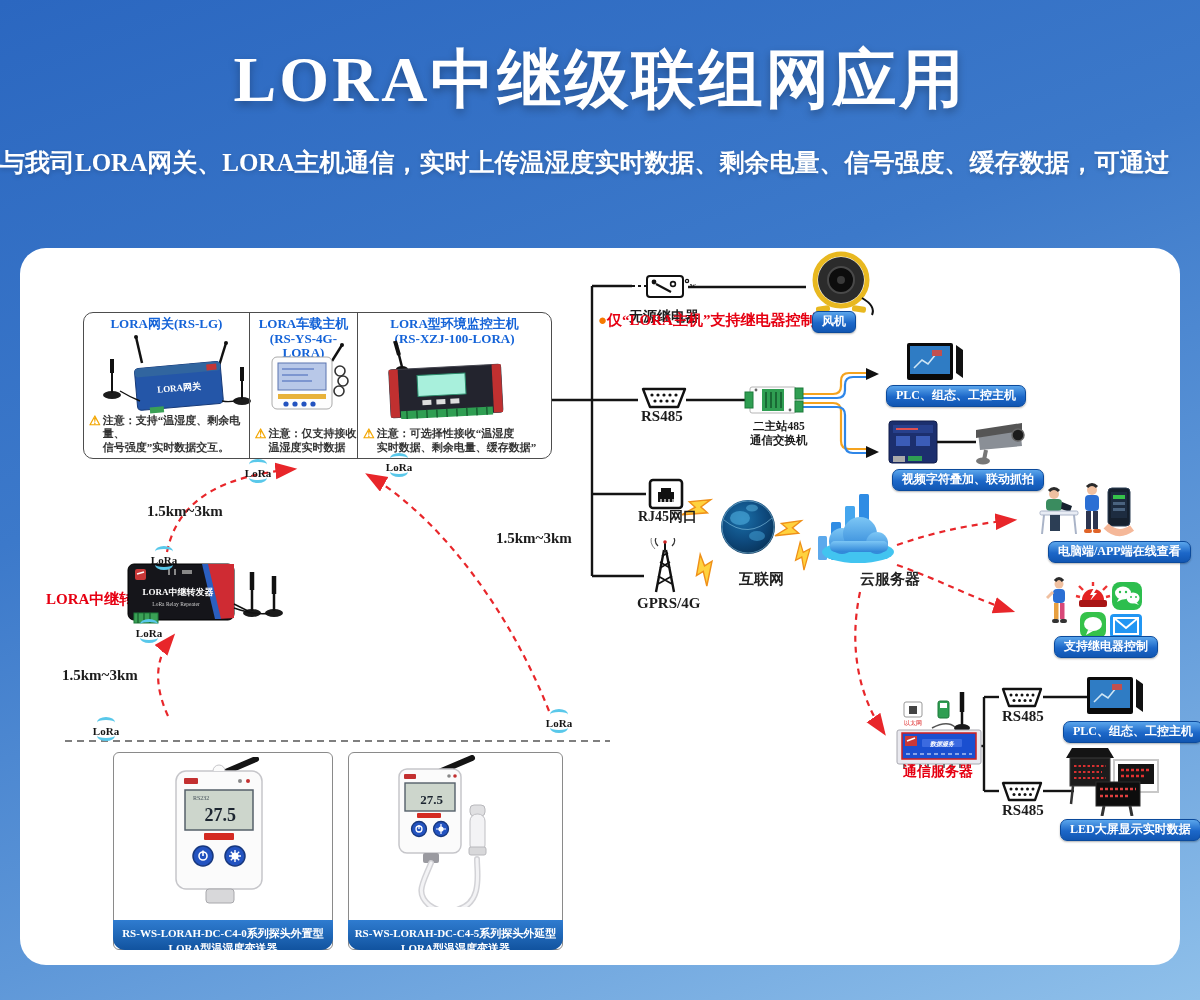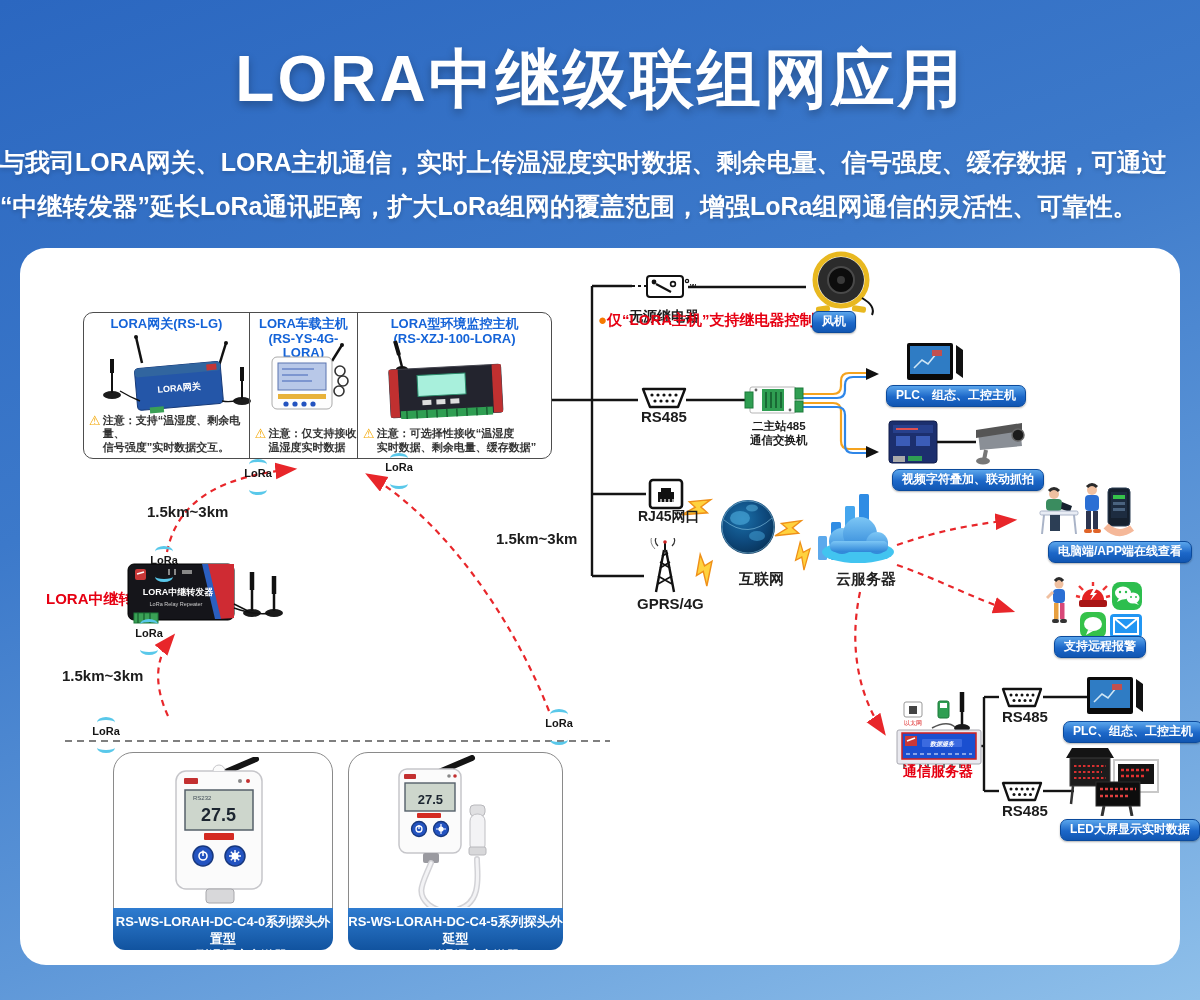--- a/index.html
+++ b/index.html
@@ -1,18 +1,18 @@
 <!DOCTYPE html>
 <html><head>
 <meta charset="utf-8">
 <style>
   html,body{margin:0;padding:0;}
   body{width:1200px;height:1000px;font-family:"Liberation Sans","DejaVu Sans",sans-serif;}
   .stage{position:relative;width:1200px;height:1000px;overflow:hidden;
-         background:linear-gradient(160deg,#2b67c0 0%,#3c79ca 38%,#5e97d8 68%,#8fc0ea 100%);}
+         background:linear-gradient(160deg,#2b67c0 0%,#3c79ca 38%,#5e97d8 68%,#8fc0ea 100%);font-family:Liberation Serif, serif;}
   .abs{position:absolute;}
   .title{position:absolute;left:0;top:36px;width:1200px;text-align:center;color:#fff;
          font-size:64px;font-weight:900;letter-spacing:3px;text-shadow:0 4px 8px rgba(0,0,0,.28);}
   .desc{position:absolute;width:984px;text-align:center;color:#fff;font-size:25px;font-weight:600;
         text-shadow:0 2px 4px rgba(0,0,0,.18);white-space:nowrap;}
   .desc b{font-weight:900;}
   .panel{position:absolute;left:20px;top:248px;width:1160px;height:717px;background:#fff;border-radius:26px;}
   .boxgroup{position:absolute;left:83px;top:312px;width:467px;height:145px;border:1.5px solid #4d4d4d;
             border-radius:10px;display:flex;background:#fff;}
   .cell{position:relative;height:100%;}
@@ -23,44 +23,43 @@
         font-size:11px;font-weight:600;color:#333;line-height:1.22;}
   .warn{color:#f3a600;font-size:13px;margin-right:2px;line-height:1;}
   .lbl{position:absolute;font-weight:bold;color:#1c1c1c;font-size:14px;white-space:nowrap;}
   .lbl-n{position:absolute;font-weight:600;color:#222;font-size:15px;white-space:nowrap;}
   .red{color:#e60012;}
   .dist{position:absolute;font-weight:bold;color:#1c1c1c;font-size:15px;white-space:nowrap;}
   .badge{position:absolute;height:20px;line-height:19px;padding:0 9px;border-radius:7px;
          background:linear-gradient(180deg,#5ba6ec,#1c67c8 55%,#1156b2);border:1px solid #0b4a9c;
          color:#fff;font-size:12px;font-weight:bold;text-align:center;white-space:nowrap;
          box-shadow:0 1px 2px rgba(0,0,0,.3);}
-  .lora{position:absolute;width:36px;height:28px;text-align:center;font-size:11px;font-weight:bold;
+  .lora{position:absolute;width:36px;height:16px;text-align:center;font-size:11px;font-weight:bold;
         color:#151515;line-height:20px;}
   .lora::before{content:"";position:absolute;left:9px;top:-4px;width:18px;height:8px;
         border-top:3px solid #59c8ea;border-radius:50%;}
   .lora::after{content:"";position:absolute;left:9px;bottom:-4px;width:18px;height:8px;
         border-bottom:3px solid #59c8ea;border-radius:50%;}
   .redline{position:absolute;font-size:15px;font-weight:bold;white-space:nowrap;}
   .redline .dot{color:#f57900;}
-  .card{position:absolute;background:#fff;border:1.3px solid #8a8a8a;border-radius:20px;}
-  .cardbar{position:absolute;left:-1.3px;bottom:-1.3px;right:-1.3px;height:42px;
+  .card{position:absolute;background:#fff;border:1.3px solid #8a8a8a;border-radius:6px;}
+  .cardbar{position:absolute;left:-1.3px;bottom:-1.3px;right:-1.3px;height:30px;
            background:linear-gradient(180deg,#2f7cd0,#11539f);border-radius:0 0 12px 12px;
-           color:#fff;font-size:13px;font-weight:bold;text-align:center;line-height:1.3;padding-top:6px;
+           color:#fff;font-size:11px;font-weight:bold;text-align:center;line-height:1.3;padding-top:6px;
            box-sizing:border-box;}
   svg{display:block;}
 </style>
 </head>
 <body>
 
 <div class="stage">
 
   <div class="title">LORA中继级联组网应用</div>
 
   <div class="desc" style="top:146px;"><span>与我司LORA网关、LORA主机通信，实时上传</span><b>温湿度实时数据、剩余电量、信号强度、缓存数据</b><span>，可通过</span></div>
-  <div class="desc" style="top:190px;"><b>“中继转发器”</b><span>延长LoRa通讯距离，扩大LoRa组网的覆盖范围，增强LoRa组网通信的灵活性、可靠性。</span></div>
 
   <div class="panel"></div>
 
   <svg class="abs" style="left:0;top:0;" width="1200" height="1000">
     <defs>
       <marker id="mR" markerWidth="11" markerHeight="9" refX="8.5" refY="3.8" orient="auto">
         <path d="M0,0 L10,3.8 L0,7.6 z" fill="#e8262a"></path>
       </marker>
       <path id="bolt" d="M9,0 L0,10 L5,10 L2,19 L13,7.5 L7.5,7.5 Z"></path>
       <radialGradient id="globeG" cx="40%" cy="35%" r="75%">
@@ -288,21 +287,21 @@
     <path d="M12,54 L20,12 M30,54 L22,12" stroke="#111" stroke-width="2.4" fill="none"></path>
     <path d="M14,46 L28,38 M14,38 L28,46 M16,30 L26,24 M16,24 L26,30 M18,18 L24,15" stroke="#111" stroke-width="1.6" fill="none"></path>
     <path d="M21,12 V4" stroke="#111" stroke-width="2"></path>
       <circle cx="21" cy="4" r="1.8" fill="#c22"></circle>
     <path d="M14,8 Q10,4 12,0 M28,8 Q32,4 30,0" stroke="#333" stroke-width="1.2" fill="none"></path>
     <path d="M11,11 Q5,5 8,-2" stroke="#333" stroke-width="1" fill="none" opacity="0.6"></path>
   </svg>
   <div class="lbl" style="left:637px;top:595px;font-size:15px;">GPRS/4G</div>
 
   <div class="lbl-n" style="left:739px;top:570px;">互联网</div>
-  <div class="lbl-n" style="left:836px;top:570px;">云服务器</div>
+  <div class="lbl-n" style="left:860px;top:570px;">云服务器</div>
 
   <svg class="abs" style="left:806px;top:250px;" width="74" height="68">
     <circle cx="35" cy="30" r="26" fill="none" stroke="#e8b820" stroke-width="5"></circle>
     <circle cx="35" cy="30" r="23" fill="#2b2b2b"></circle>
     <circle cx="35" cy="30" r="13" fill="#0d0d0d" stroke="#4a4a4a" stroke-width="2"></circle>
     <circle cx="35" cy="30" r="4" fill="#3a3a3a"></circle>
     <rect x="10" y="56" width="14" height="6" rx="2" fill="#e8b820" transform="rotate(-8 17,59)"></rect>
     <rect x="46" y="56" width="14" height="6" rx="2" fill="#e8b820" transform="rotate(8 53,59)"></rect>
     <path d="M56,48 Q70,56 66,65" stroke="#111" stroke-width="2" fill="none"></path>
   </svg>
@@ -400,21 +399,21 @@
       <rect x="34" y="38" width="26" height="26" rx="7" fill="#35c24a"></rect>
       <ellipse cx="47" cy="50" rx="9" ry="7" fill="#fff"></ellipse>
       <polygon points="42,56 40,61 47,57" fill="#fff"></polygon>
     </g>
     <g>
       <rect x="64" y="40" width="32" height="24" rx="4" fill="#2196f3"></rect>
       <rect x="68" y="44" width="24" height="16" fill="none" stroke="#fff" stroke-width="2"></rect>
       <path d="M68,44 L80,54 L92,44" stroke="#fff" stroke-width="2" fill="none"></path>
     </g>
   </svg>
-  <div class="badge" style="left:1054px;top:636px;">支持远程报警</div>
+  <div class="badge" style="left:1054px;top:636px;">支持继电器控制</div>
 
   <svg class="abs" style="left:892px;top:686px;" width="100" height="92">
     <rect x="12" y="16" width="18" height="15" rx="2" fill="#fff" stroke="#999"></rect>
     <rect x="17" y="20" width="8" height="8" fill="#444"></rect>
     <text x="21" y="39" text-anchor="middle" font-size="6" fill="#d22">以太网</text>
     <rect x="46" y="15" width="11" height="17" rx="2" fill="#2f9e52" stroke="#1d7a3a"></rect>
       <rect x="48" y="17" width="7" height="5" fill="#fff"></rect>
     <path d="M70,40 V8" stroke="#111" stroke-width="2.5"></path>
       <path d="M70,26 V6" stroke="#111" stroke-width="4.5"></path>
     <ellipse cx="70" cy="42" rx="8" ry="4" fill="#1a1a1a"></ellipse>

